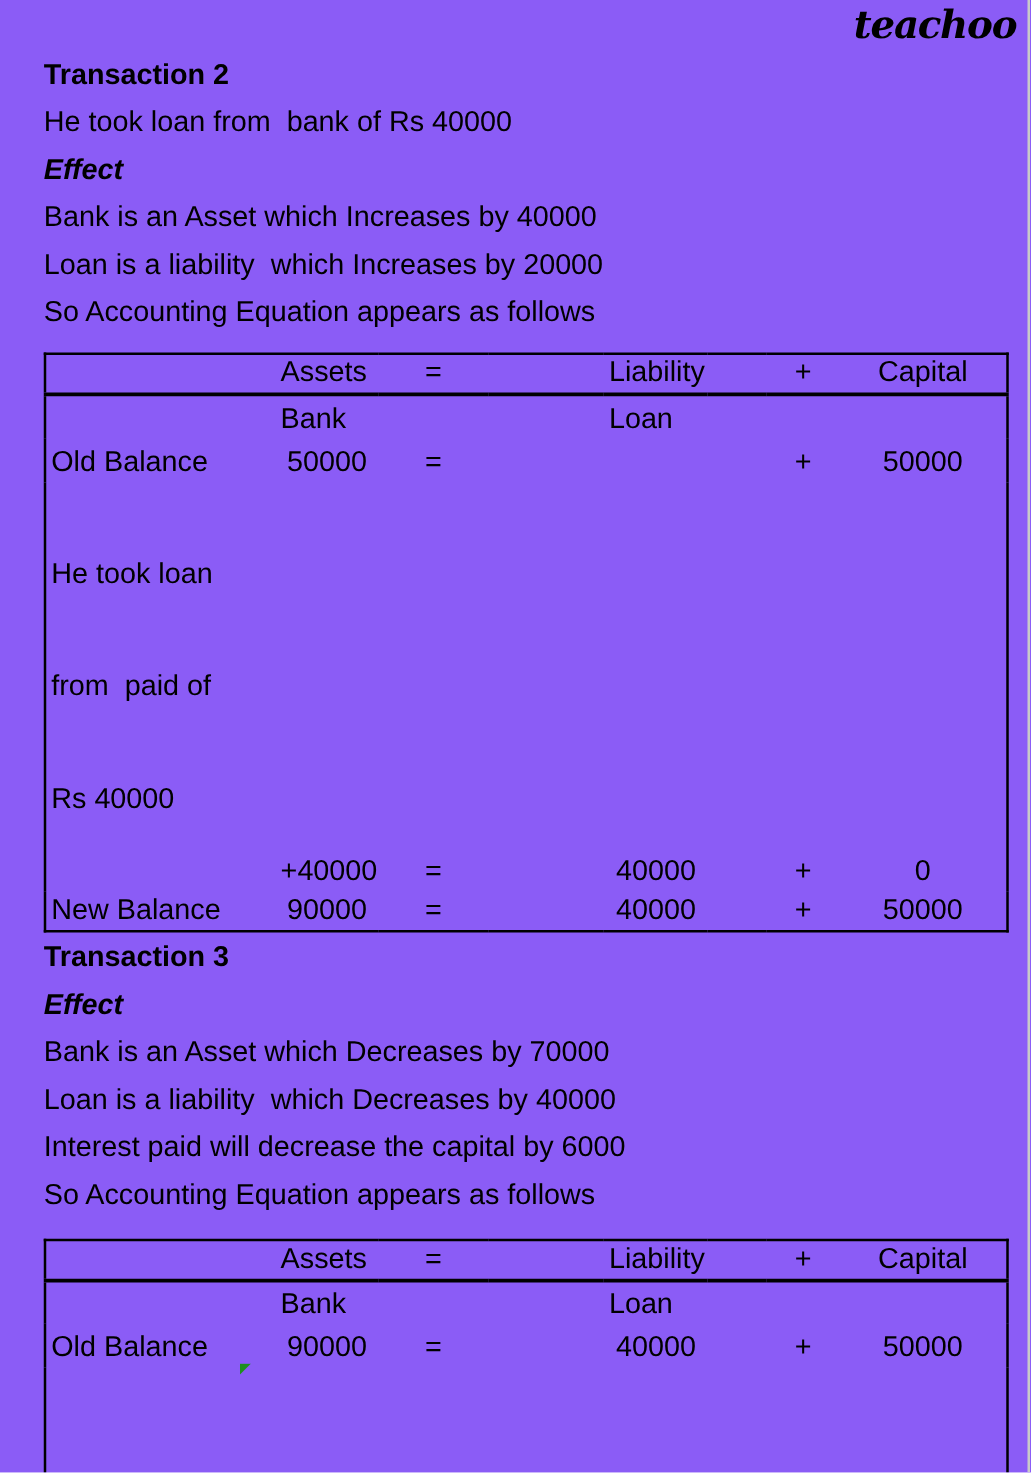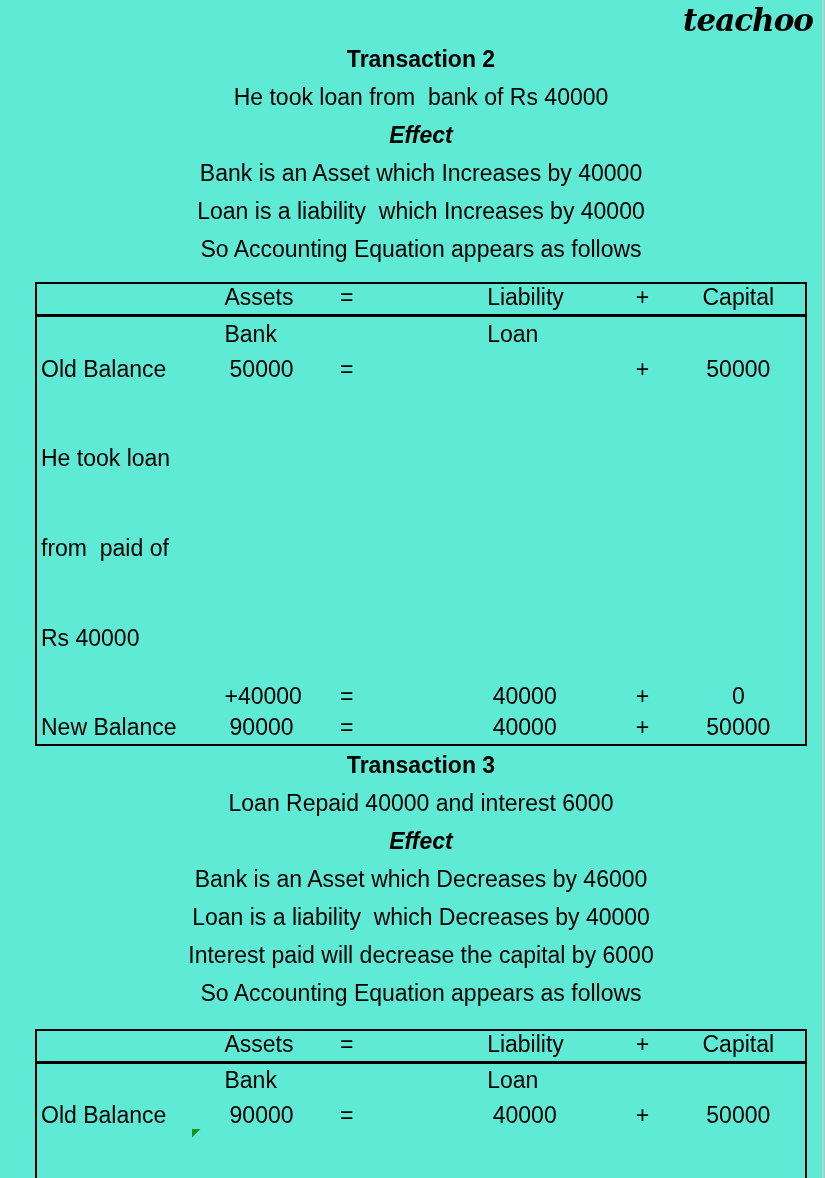--- a/index.html
+++ b/index.html
@@ -1,20 +1,20 @@
 <!DOCTYPE html>
 <html><head>
 <meta charset="utf-8">
 <style>
   html, body { margin: 0; padding: 0; background: #ffffff; }
   .page {
     position: relative;
     width: 825px;
     height: 1178px;
-    background: #5eead4;
+    background: #8b5cf6;
     color: #000000;
     font-family: "Liberation Sans", sans-serif;
     font-size: 23px;
     overflow: hidden;
   }
   .logo {
     position: absolute;
     top: 2px;
     right: 12px;
     font-family: "DejaVu Serif", serif;
@@ -28,21 +28,21 @@
     top: 0; right: 1px;
     width: 2px; height: 1178px;
     background: #c9c9c9;
   }
   .content {
     position: absolute;
     left: 35px;
     top: 40px;
     width: 772px;
   }
-  .content p { margin: 0; line-height: 38px; white-space: pre-wrap; text-align: center; }
+  .content p { margin: 0; line-height: 38px; white-space: pre-wrap; }
   .b  { font-weight: bold; }
   .bi { font-weight: bold; font-style: italic; }
   .lead1 { margin-top: 27px; }
   .lead2 { margin-top: 28px; }
   .h2gap { margin-top: 38px; }
   .table-wrap { position: relative; }
   .tw1 { margin-top: 14px; }
   .tw2 { margin-top: 17px; }
   table.acct {
     border-collapse: collapse;
@@ -83,21 +83,21 @@
 <div class="page">
   <div class="logo">teachoo</div>
   <div class="edge-line"></div>
 
   <div class="content">
 
     <p class="b">Transaction 2</p>
     <p>He took loan from  bank of Rs 40000</p>
     <p class="bi">Effect</p>
     <p>Bank is an Asset which Increases by 40000</p>
-    <p>Loan is a liability  which Increases by 40000</p>
+    <p>Loan is a liability  which Increases by 20000</p>
     <p class="lead1">So Accounting Equation appears as follows</p>
 
     <div class="table-wrap tw1">
       <table class="acct t1">
         <colgroup>
           <col style="width:184px">
             <col style="width:82px">
             <col style="width:88px">
             <col style="width:92px">
           <col style="width:83px">
@@ -158,23 +158,22 @@
           <td class="ar">40000</td>
           <td></td>
           <td class="ac">+</td>
           <td class="ar">50000</td>
         </tr>
       </tbody>
         </table>
     </div>
 
     <p class="b h2gap">Transaction 3</p>
-    <p>Loan Repaid 40000 and interest 6000</p>
     <p class="bi">Effect</p>
-    <p>Bank is an Asset which Decreases by 46000</p>
+    <p>Bank is an Asset which Decreases by 70000</p>
     <p>Loan is a liability  which Decreases by 40000</p>
     <p>Interest paid will decrease the capital by 6000</p>
     <p class="lead2">So Accounting Equation appears as follows</p>
 
     <div class="table-wrap tw2">
       <div class="cell-marker"></div>
       <table class="acct t2">
         <colgroup>
           <col style="width:184px">
             <col style="width:82px">

